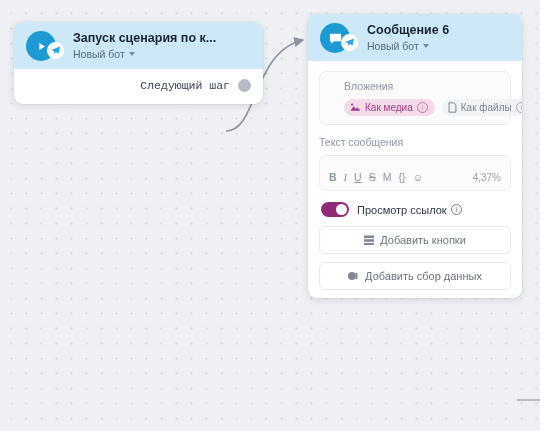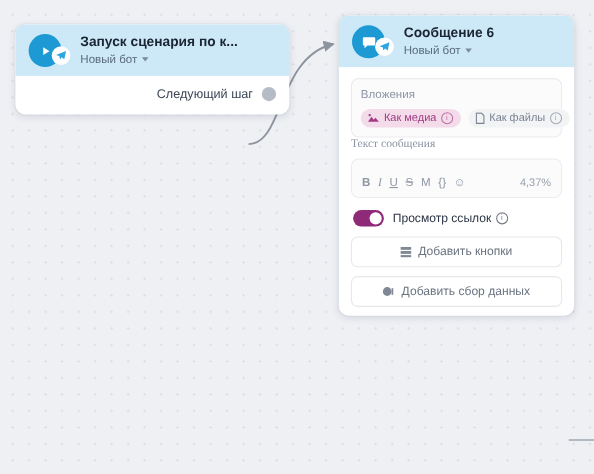--- a/index.html
+++ b/index.html
@@ -114,20 +114,21 @@
     color: #2d3644;
   }
   .cmd-chip .slash { color: #98a1ad; margin-right: 1px; }
 
   .next-row {
     display: flex;
     align-items: center;
     justify-content: flex-end;
     gap: 8px;
     padding: 10px 12px 12px 12px;
+    font-family: Liberation Mono, monospace;
   }
   .next-label {
     font-size: 11.5px;
     color: #3c4656;
   }
   .next-dot {
     width: 13px; height: 13px;
     border-radius: 50%;
     background: #b6bcc6;
     flex: 0 0 auto;
@@ -142,21 +143,21 @@
   .section-label {
     font-size: 10.5px;
     color: #8b95a3;
     margin-bottom: 6px;
     line-height: 13px;
   }
   .panel {
     background: #fbfbfc;
     border: 1px solid #ececf0;
     border-radius: 7px;
-    padding: 8px 8px 8px 8px;
+    padding: 8px 8px 8px 24px;
   }
   .pill-row { display: flex; gap: 7px; }
   .pill {
     display: flex;
     align-items: center;
     gap: 4px;
     border-radius: 11px;
     padding: 3px 7px 3px 6px;
     font-size: 10px;
     white-space: nowrap;
@@ -365,21 +366,21 @@
         <div class="pill inactive">
           <svg width="9" height="11" viewBox="0 0 10 12" aria-hidden="true">
             <path d="M1.2 0.8 h5.1 L8.8 3.3 V11.2 H1.2 Z" fill="none" stroke="#7a8493" stroke-width="1.1"></path>
           </svg>
           <span>Как файлы</span>
           <i class="info-circle">i</i>
         </div>
       </div>
     </div>
 
-    <div class="section-label" style="font-family:Liberation Serif, serif;">Текст сообщения</div>
+    <div class="section-label" style="margin-top:11px;">Текст сообщения</div>
     <div class="text-panel">
       <div class="fmt-row">
         <div class="fmt-icons">
           <span class="b">B</span>
           <span class="i">I</span>
           <span class="u">U</span>
           <span class="s">S</span>
           <span>M</span>
           <span>{}</span>
           <span>☺</span>

